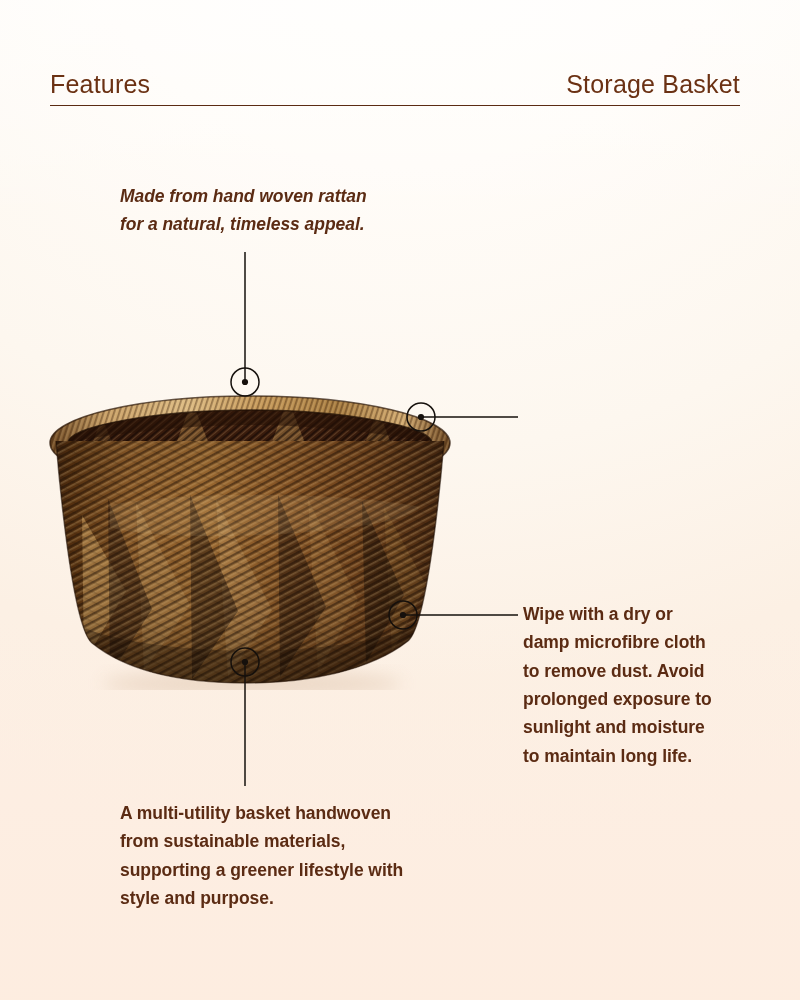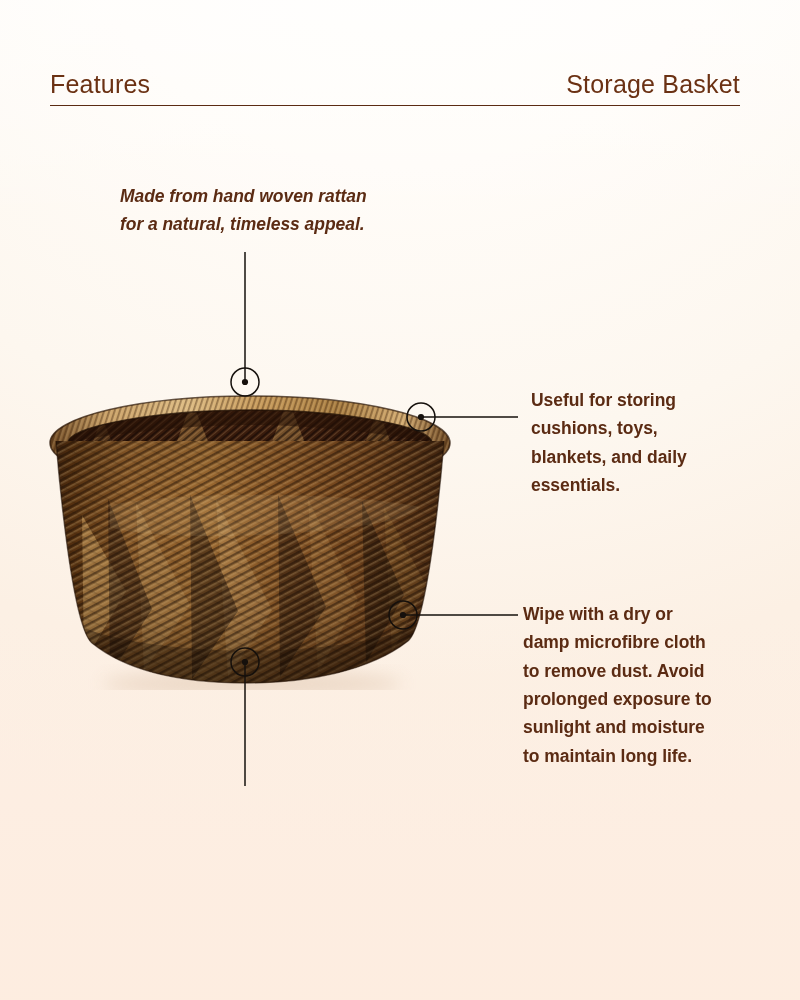--- a/index.html
+++ b/index.html
@@ -275,26 +275,26 @@
       <g>
         <circle cx="245" cy="662" r="14" fill="none" stroke="#15100c" stroke-width="1.5"></circle>
         <circle cx="245" cy="662" r="3.1" fill="#15100c"></circle>
       </g>
     </g>
   </svg>
 
   <div class="note note-1">Made from hand woven rattan
 for a natural, timeless appeal.</div>
 
-  <div class="note note-2">Useful for storing
-cushions, toys,
-blankets, and daily
-essentials.</div>
 
   <div class="note note-3">Wipe with a dry or
 damp microfibre cloth
 to remove dust. Avoid
 prolonged exposure to
 sunlight and moisture
 to maintain long life.</div>
 
+  <div class="note note-4">A multi-utility basket handwoven
+from sustainable materials,
+supporting a greener lifestyle with
+style and purpose.</div>
 
 </div>
 
 </body></html>

